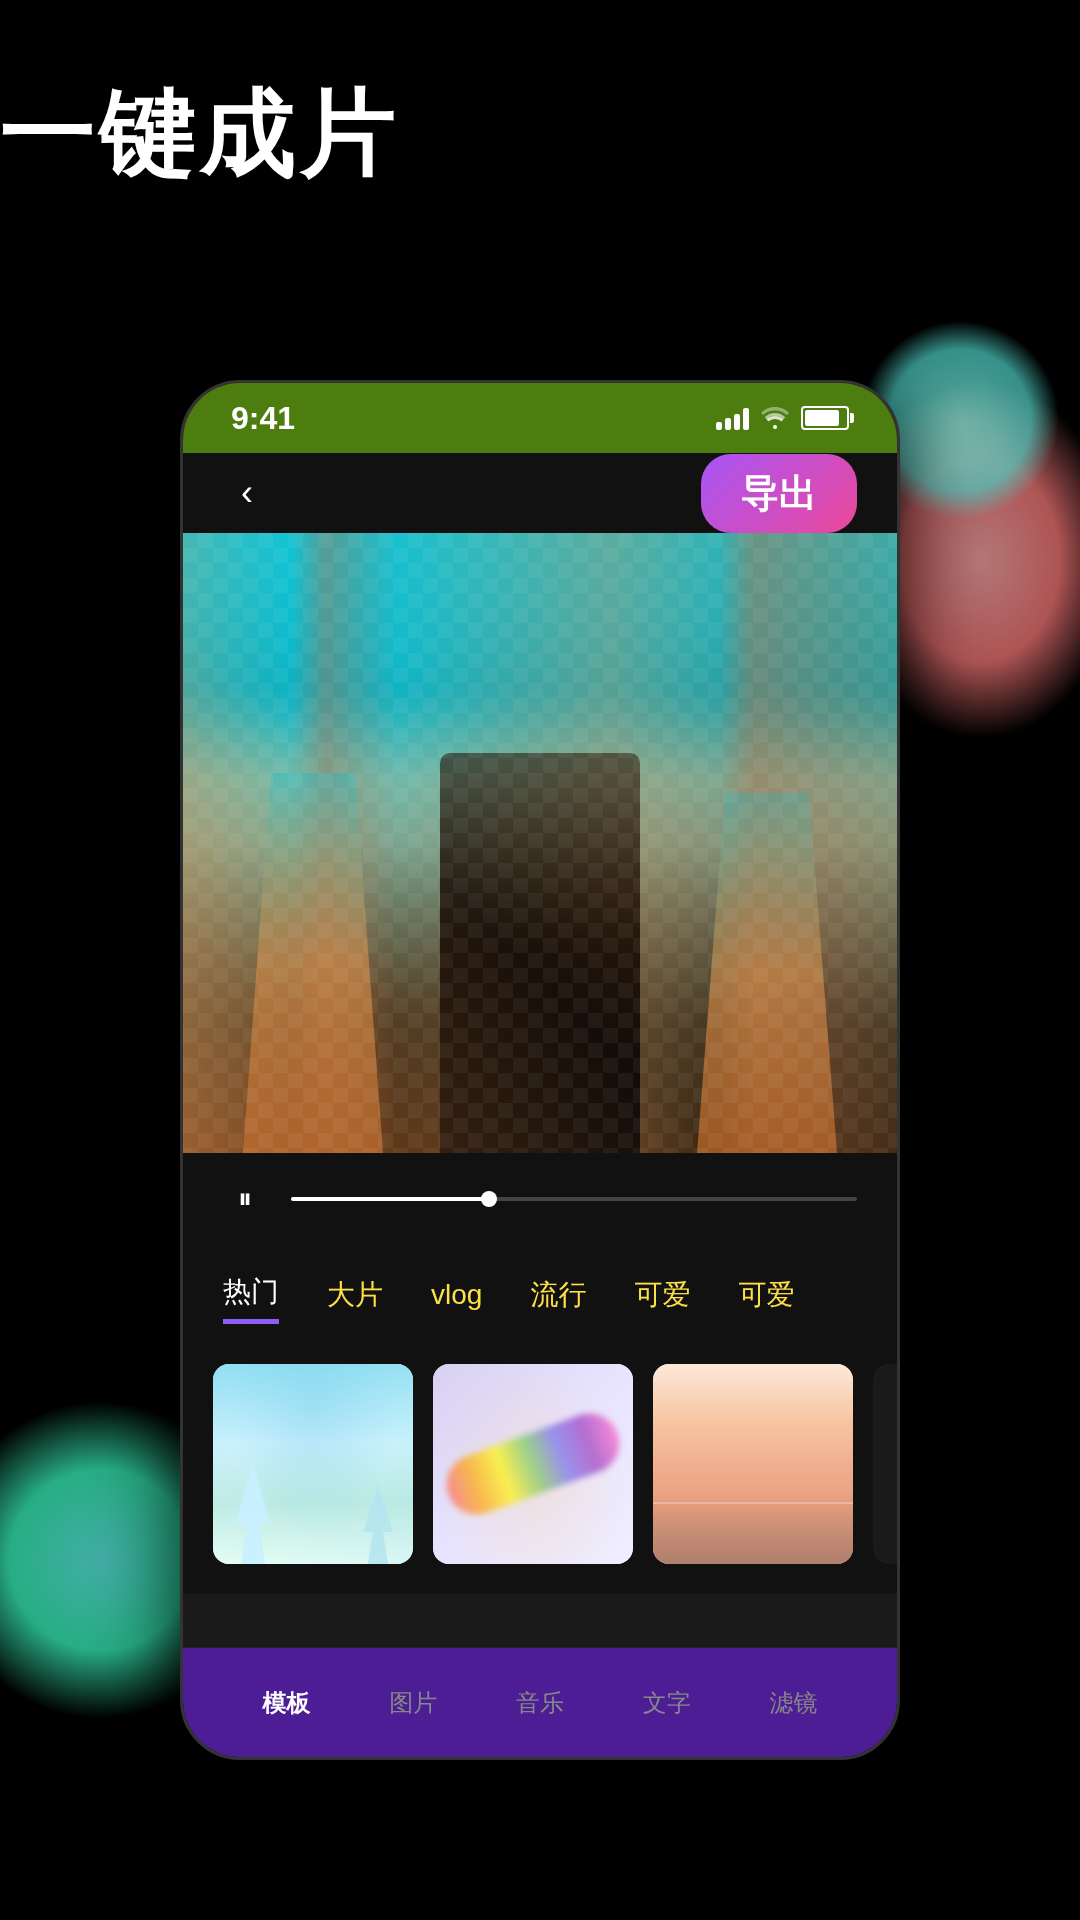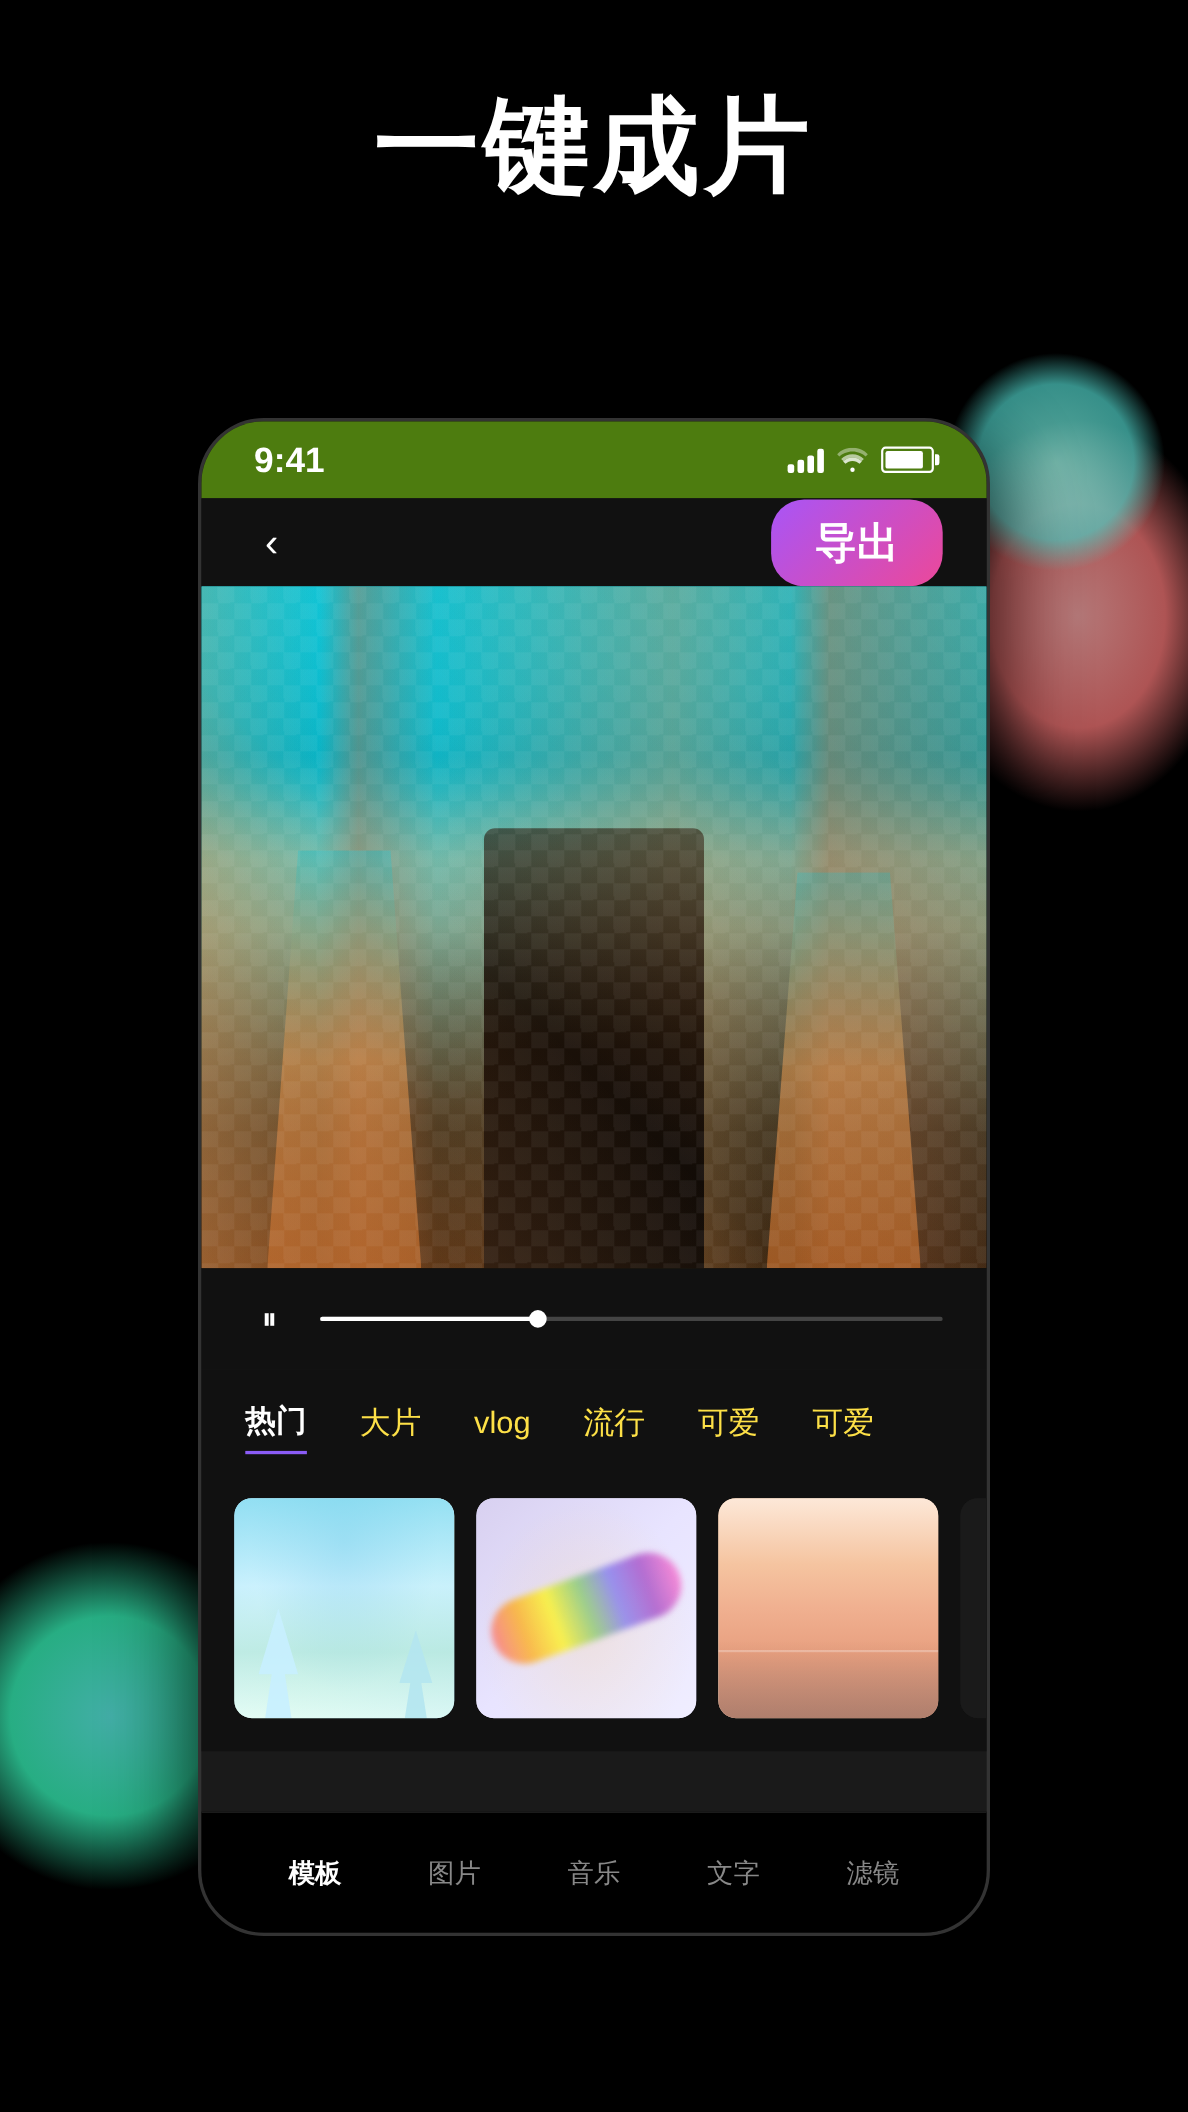--- a/index.html
+++ b/index.html
@@ -44,21 +44,20 @@
       border-radius: 50%;
       opacity: 0.7;
     }
 
     
     .header-area {
       position: absolute;
       top: 80px;
       left: 0;
       right: 0;
-      text-align: center;
       z-index: 10;
     }
 
     .main-title {
       font-size: 96px;
       font-weight: 800;
       color: #fff;
       letter-spacing: 4px;
       line-height: 1.1;
       text-shadow: 0 2px 20px rgba(0,0,0,0.3);
@@ -309,22 +308,22 @@
     .category-tab {
       font-size: 28px;
       color: #fde047;
       cursor: pointer;
       white-space: nowrap;
       padding: 8px 0;
     }
 
     .category-tab.active {
       color: #fff;
-      font-weight: 700;
-      border-bottom: 3px solid #8b5cf6;
+      font-weight: 400;
+      border-bottom: 5px solid #8b5cf6;
     }
 
     
     .template-grid {
       background: #111;
       padding: 20px 30px 30px;
       display: flex;
       gap: 20px;
       overflow: hidden;
     }
@@ -399,21 +398,21 @@
       border-radius: 30px;
     }
 
     
     .bottom-nav {
       position: absolute;
       bottom: 0;
       left: 0;
       right: 0;
       height: 110px;
-      background: #000000;
+      background: #4c1d95;
       border-top: 1px solid #222;
       display: flex;
       align-items: center;
       justify-content: space-around;
       padding: 0 40px;
     }
 
     .bottom-nav-item {
       display: flex;
       flex-direction: column;

